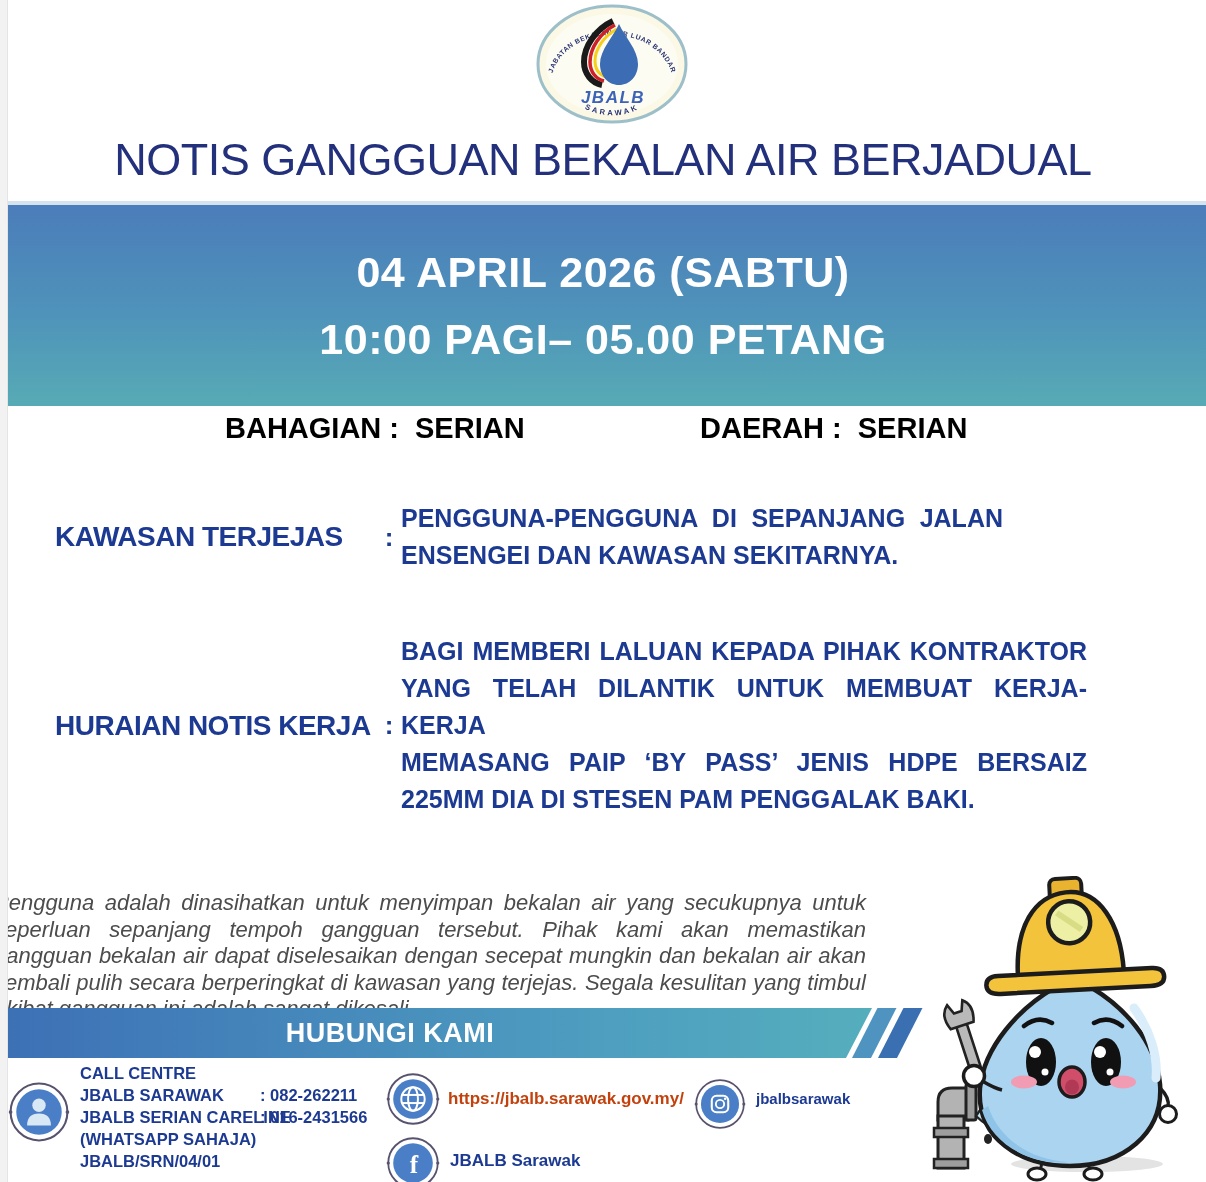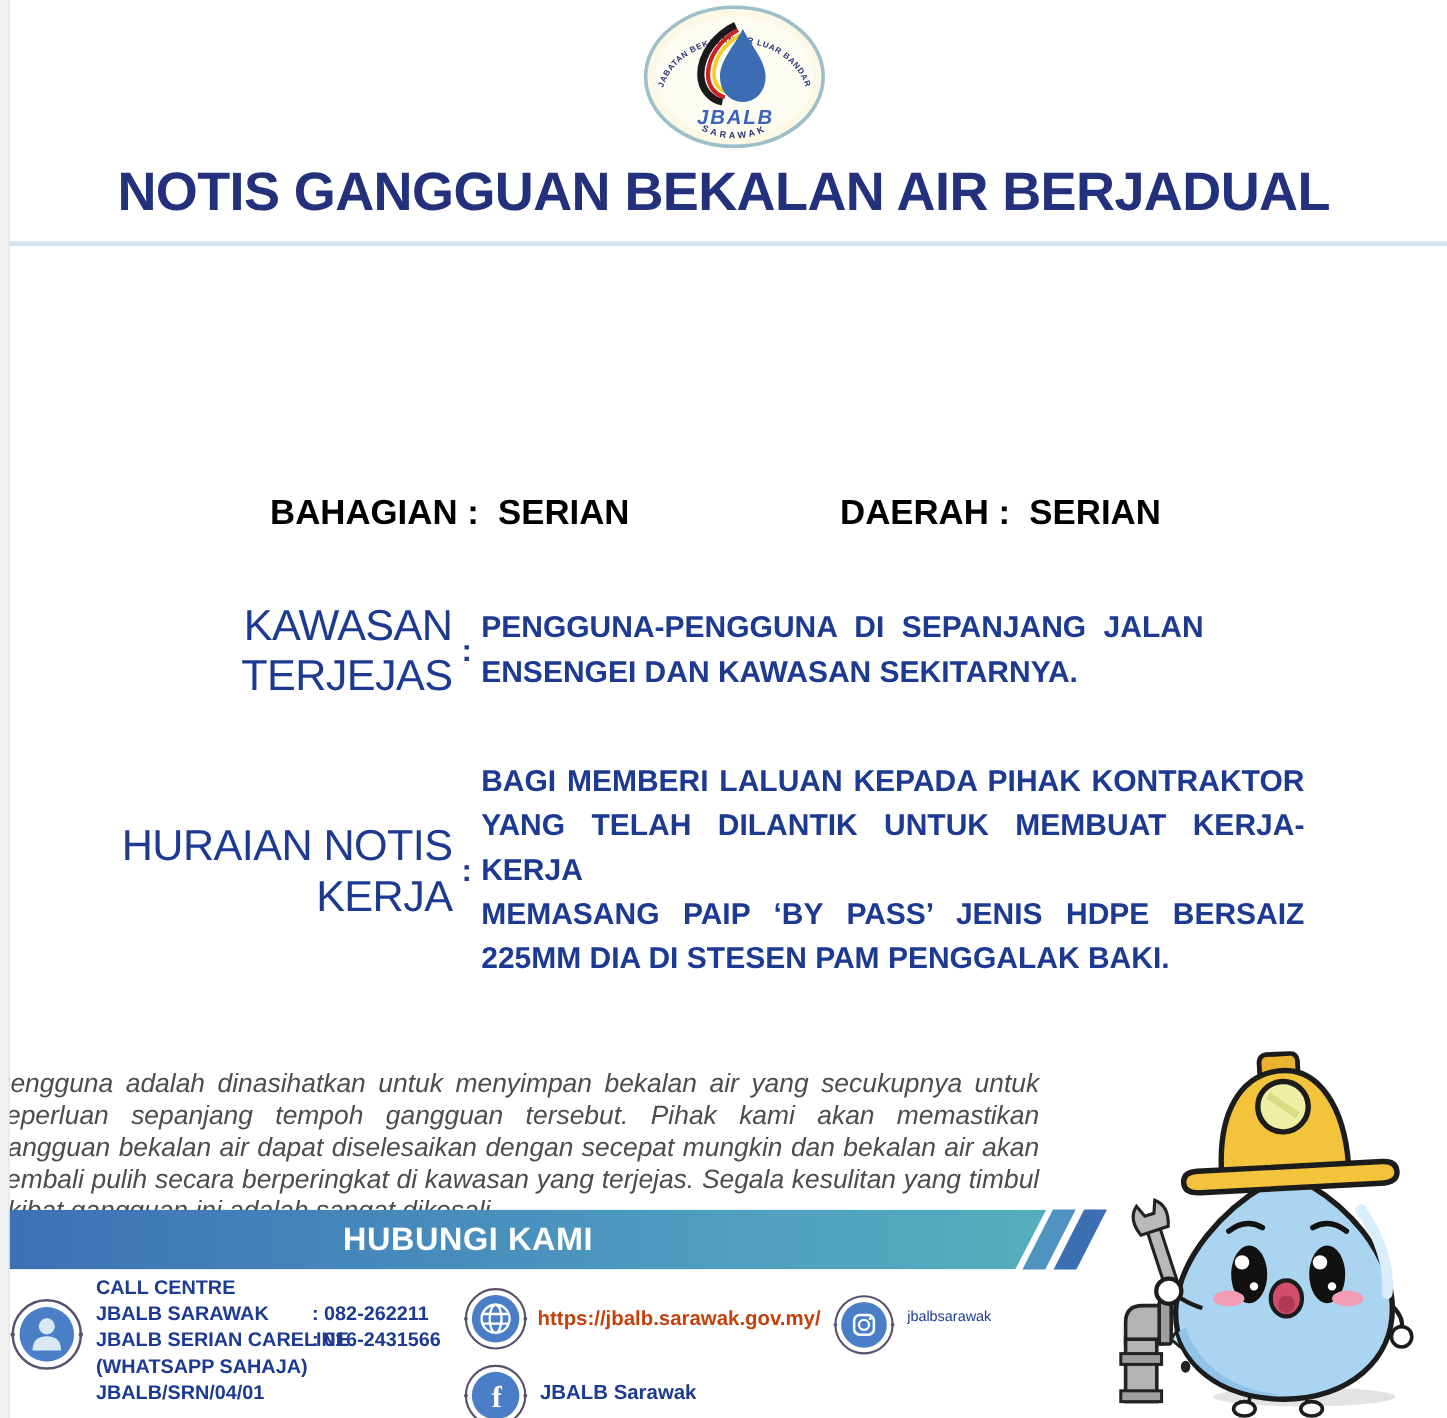--- a/index.html
+++ b/index.html
@@ -6,37 +6,37 @@
   .page{
     position:relative;width:1206px;height:1182px;overflow:hidden;background:#ffffff;
     font-family:"Liberation Sans", sans-serif;color:#1d3a92;
   }
   .left-edge{position:absolute;left:0;top:0;width:7px;height:100%;
     background:#f2f2f2;border-right:1px solid #e4e4e4;z-index:40;}
   
   .logo{position:absolute;left:536px;top:4px;width:152px;height:120px;}
   
   .title{position:absolute;left:0;top:134px;width:100%;margin:0;text-align:center;
-    font-size:45px;font-weight:700;letter-spacing:-0.5px;color:#23307c;}
+    font-size:45px;font-weight:400;letter-spacing:-0.5px;color:#23307c;}
   
   .banner-topline{position:absolute;left:0;top:201px;width:100%;height:4px;background:#d7e2ef;}
   .date-banner{position:absolute;left:0;top:205px;width:100%;height:201px;
     background:linear-gradient(180deg,#4b7dba 0%,#4f93ba 55%,#57abb5 100%);
     display:flex;flex-direction:column;align-items:center;justify-content:center;gap:18px;}
   .date-banner div{color:#ffffff;font-size:43px;font-weight:700;letter-spacing:0.5px;}
   
   .region-row{position:absolute;top:412px;left:0;width:100%;height:48px;font-size:29px;font-weight:700;color:#000000;}
   .bahagian{position:absolute;left:225px;top:0;}
   .daerah{position:absolute;left:700px;top:0;}
   .region-row .val{margin-left:16px;}
   
   .section{position:absolute;left:55px;display:grid;grid-template-columns:322px 24px auto;align-items:center;color:#1d3a92;}
   .sec1{top:500px;}
   .sec2{top:633px;}
-  .sec-label{font-size:36px;font-weight:400;letter-spacing:-0.5px;text-align:right;}
+  .sec-label{font-size:28px;font-weight:700;letter-spacing:-0.5px;}
   .sec-colon{font-size:26px;font-weight:700;text-align:center;}
   .sec-text{font-size:25px;font-weight:700;line-height:37px;}
   .sec1 .sec-text{width:602px;}
   .sec2 .sec-text{width:686px;}
   .sec-line{white-space:nowrap;}
   .sec-line.justify{text-align:justify;text-align-last:justify;white-space:normal;}
   
   .advisory{position:absolute;left:-6px;top:890px;width:872px;margin:0;
     font-size:22px;line-height:26.5px;font-style:italic;color:#4c4c4c;
     text-align:justify;font-weight:400;}
@@ -49,21 +49,21 @@
   .stripe{position:absolute;top:1008px;width:19px;height:50px;transform:skewX(-27deg);transform-origin:0 100%;}
   .s1{left:852px;background:#4f94c0;}
   .s2{left:878px;background:#3a6fb2;}
   
   .icon{position:absolute;}
   .phones{position:absolute;left:80px;top:1062px;width:380px;font-size:16.5px;font-weight:700;color:#1d3a92;line-height:22px;}
   .ph-row{position:relative;height:22px;white-space:nowrap;}
   .ph-value{position:absolute;left:180px;top:0;}
   .weblink{position:absolute;left:448px;top:1089px;font-size:17px;font-weight:700;color:#c2410c;}
   .fbtext{position:absolute;left:450px;top:1151px;font-size:17px;font-weight:700;color:#1d3a92;}
-  .igtext{position:absolute;left:756px;top:1090px;font-size:12px;font-weight:400;color:#1d3a92;}
+  .igtext{position:absolute;left:756px;top:1090px;font-size:15px;font-weight:700;color:#1d3a92;}
   
   .mascot{position:absolute;left:902px;top:876px;width:304px;height:306px;}
 </style>
 </head>
 <body>
 
 <div class="page">
 
   <svg class="logo" viewBox="0 0 152 120">
     <defs>
@@ -83,20 +83,24 @@
     <path d="M83,20 C77,33 64,46 64,60 C64,72 72,81 83,81 C94,81 102,72 102,60 C102,46 89,33 83,20 Z" fill="#3c6cb4"></path>
     <text x="77" y="99" font-size="17" font-weight="bold" font-style="italic" fill="#3d63b8" text-anchor="middle" letter-spacing="1.5">JBALB</text>
     <text font-size="7.6" font-weight="bold" fill="#2a3472" letter-spacing="2.6">
       <textPath href="#arcBot" startOffset="50%" text-anchor="middle">SARAWAK</textPath>
     </text>
   </svg>
 
   <h1 class="title">NOTIS GANGGUAN BEKALAN AIR BERJADUAL</h1>
 
   <div class="banner-topline"></div>
+  <div class="date-banner">
+    <div>04 APRIL 2026 (SABTU)</div>
+    <div>10:00 PAGI– 05.00 PETANG</div>
+  </div>
 
   <div class="region-row">
     <div class="bahagian">
       <span>BAHAGIAN :</span><span class="val">SERIAN</span>
     </div>
     <div class="daerah">
       <span>DAERAH :</span><span class="val">SERIAN</span>
     </div>
   </div>
 

